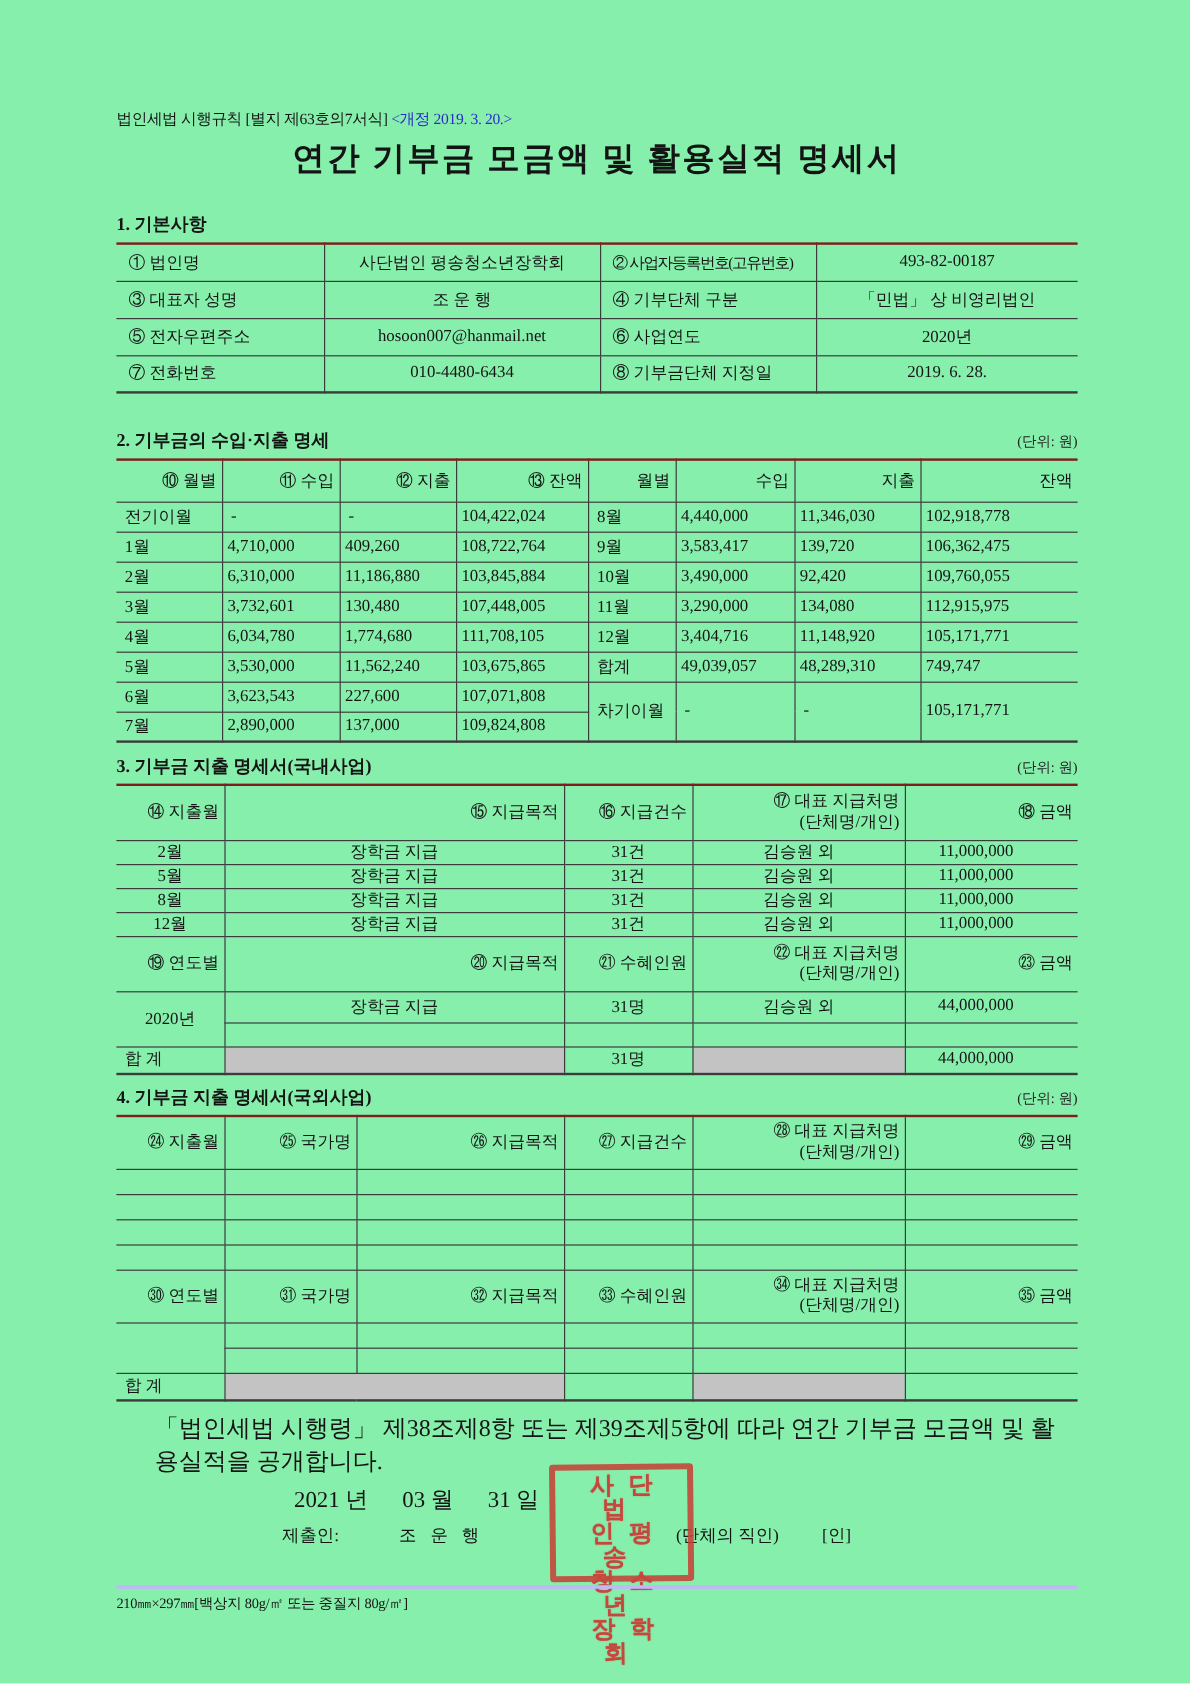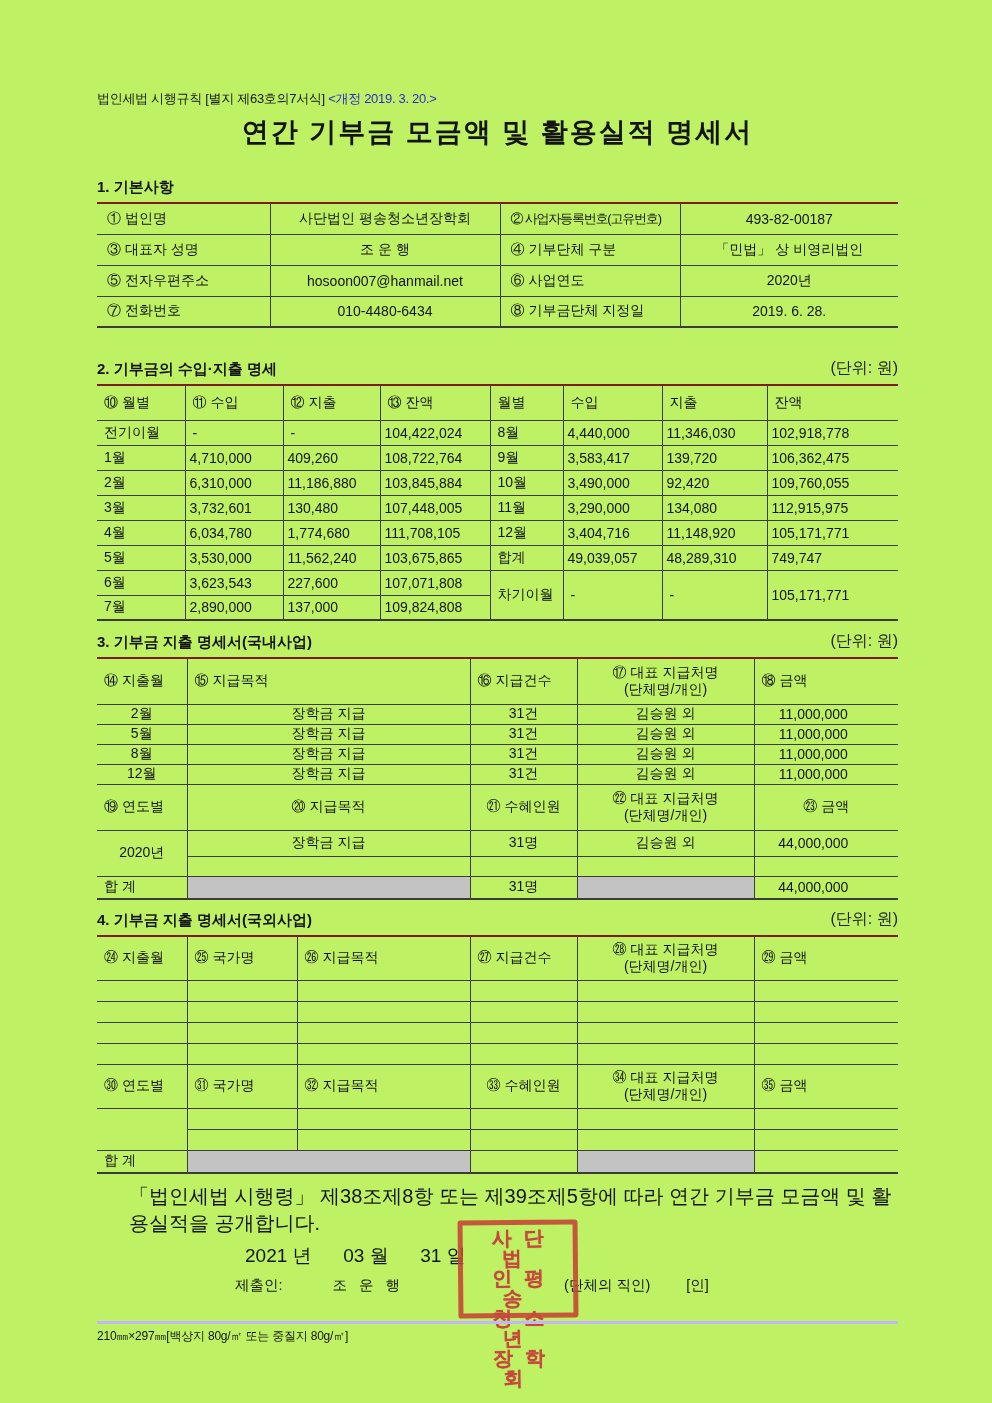--- a/index.html
+++ b/index.html
@@ -1,45 +1,45 @@
 <!DOCTYPE html>
 <html><head>
 <meta charset="utf-8">
 <style>
   * { box-sizing: border-box; }
   html,body { margin:0; padding:0; background:#ffffff; }
   .page {
-    position:relative; width:992px; height:1403px; background:#bef264;
-    font-family:Liberation Sans, sans-serif; color:#141414;
+    position:relative; width:992px; height:1403px; background:#86efac;
+    font-family:Liberation Serif, serif; color:#141414;
     padding:90px 94px 0 97px; overflow:hidden;
   }
   .ref-line { font-size:13px; letter-spacing:-0.3px; }
   .ref-line .rev { color:#2b2bcd; }
   .title { margin:6px 0 0 0; font-size:27px; font-weight:bold; text-align:center; letter-spacing:2px; }
 
   .sec-head { display:flex; justify-content:space-between; align-items:flex-end;
               font-weight:bold; font-size:15px; margin:28px 0 5px 0; }
-  .sec-head .unit { font-weight:normal; font-size:16px; color:#222; }
+  .sec-head .unit { font-weight:normal; font-size:12px; color:#222; }
 
   table { width:801px; table-layout:fixed; border-collapse:collapse;
           border-top:2px solid #7f1d1d; border-bottom:2px solid #3c3c3c;
           border-left:none; border-right:none; }
   td { border:1px solid #3c3c3c; font-size:14px; padding:0 4px; overflow:hidden; white-space:nowrap; }
   tr > td:first-child { border-left:none; }
   tr > td:last-child  { border-right:none; }
 
   .lab { text-align:left; padding-left:10px; }
   .ctr { text-align:center; }
   .num { text-align:left; padding-right:8px; }
   .num2 { text-align:center; padding-right:30px; }
   .mon { text-align:left; padding-left:7px; }
   .gray { background:#c3c3c3; }
   .sq { letter-spacing:-1.2px; font-size:13px; }
   .addr { text-align:left; padding-left:24px; }
-  .hd td { font-size:14px; }
+  .hd td { font-size:14px;text-align:right; }
   .two-line { white-space:normal; line-height:1.25; }
 
   .t1 td { height:31px; }
   .t2 .hd td { height:35px; }
   .t2 td { height:25px; }
   .t3 .hd td { height:46px; }
   .t3 td { height:20px; }
   .t3 .yr td { height:26px; }
   .t3 .tot td { height:23px; }
   .t4 .hd td { height:44px; }

